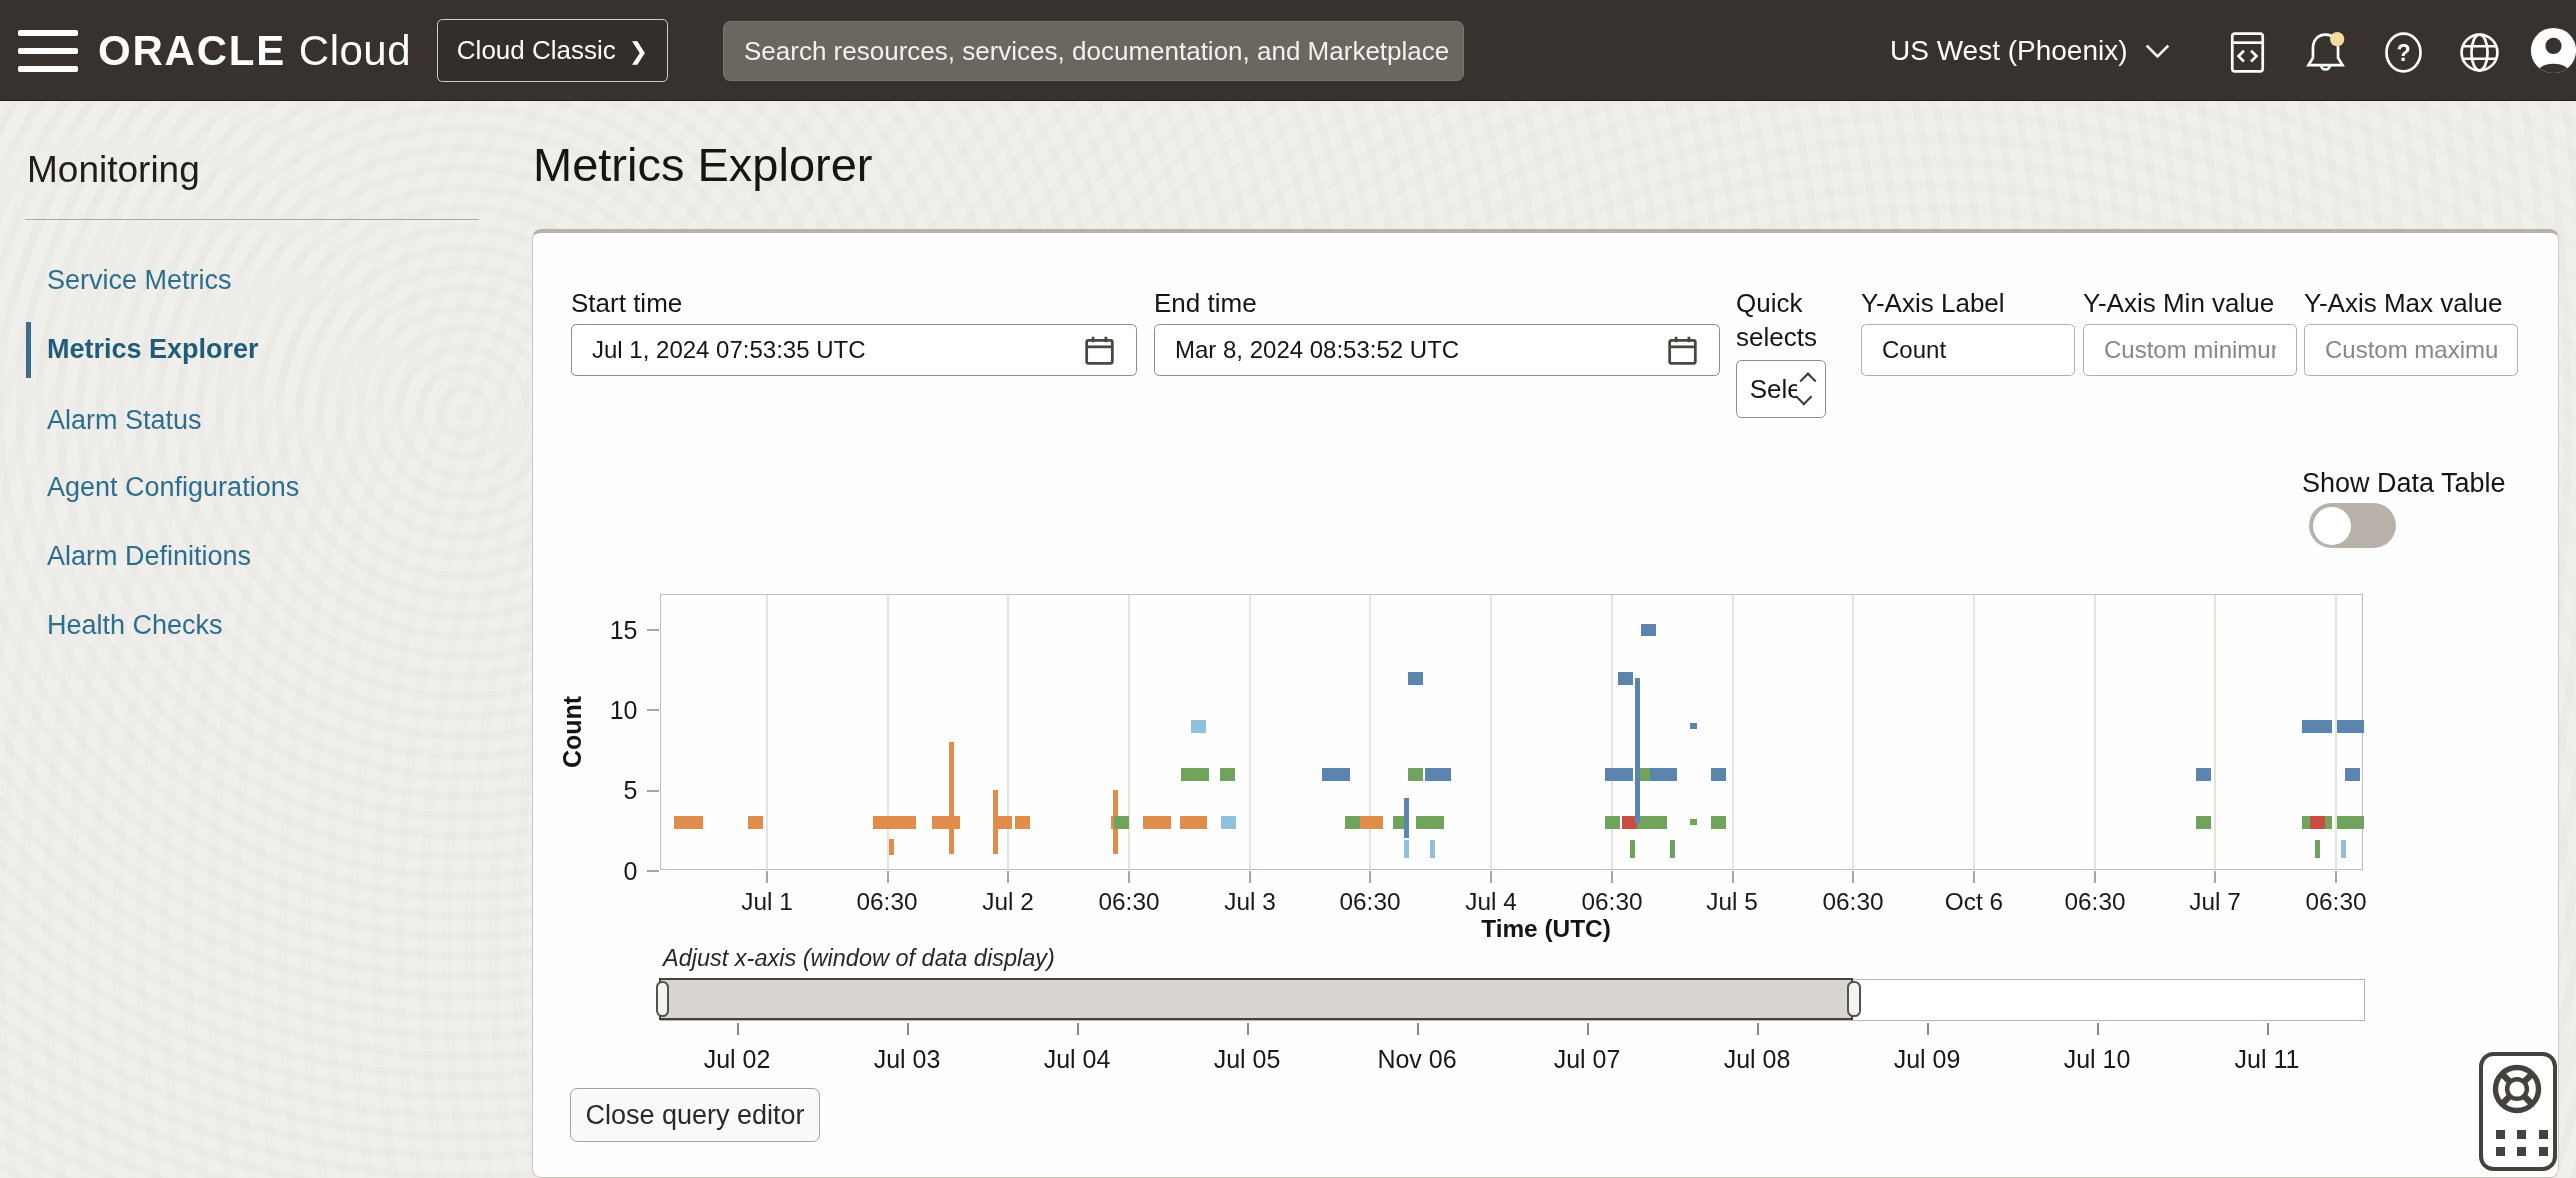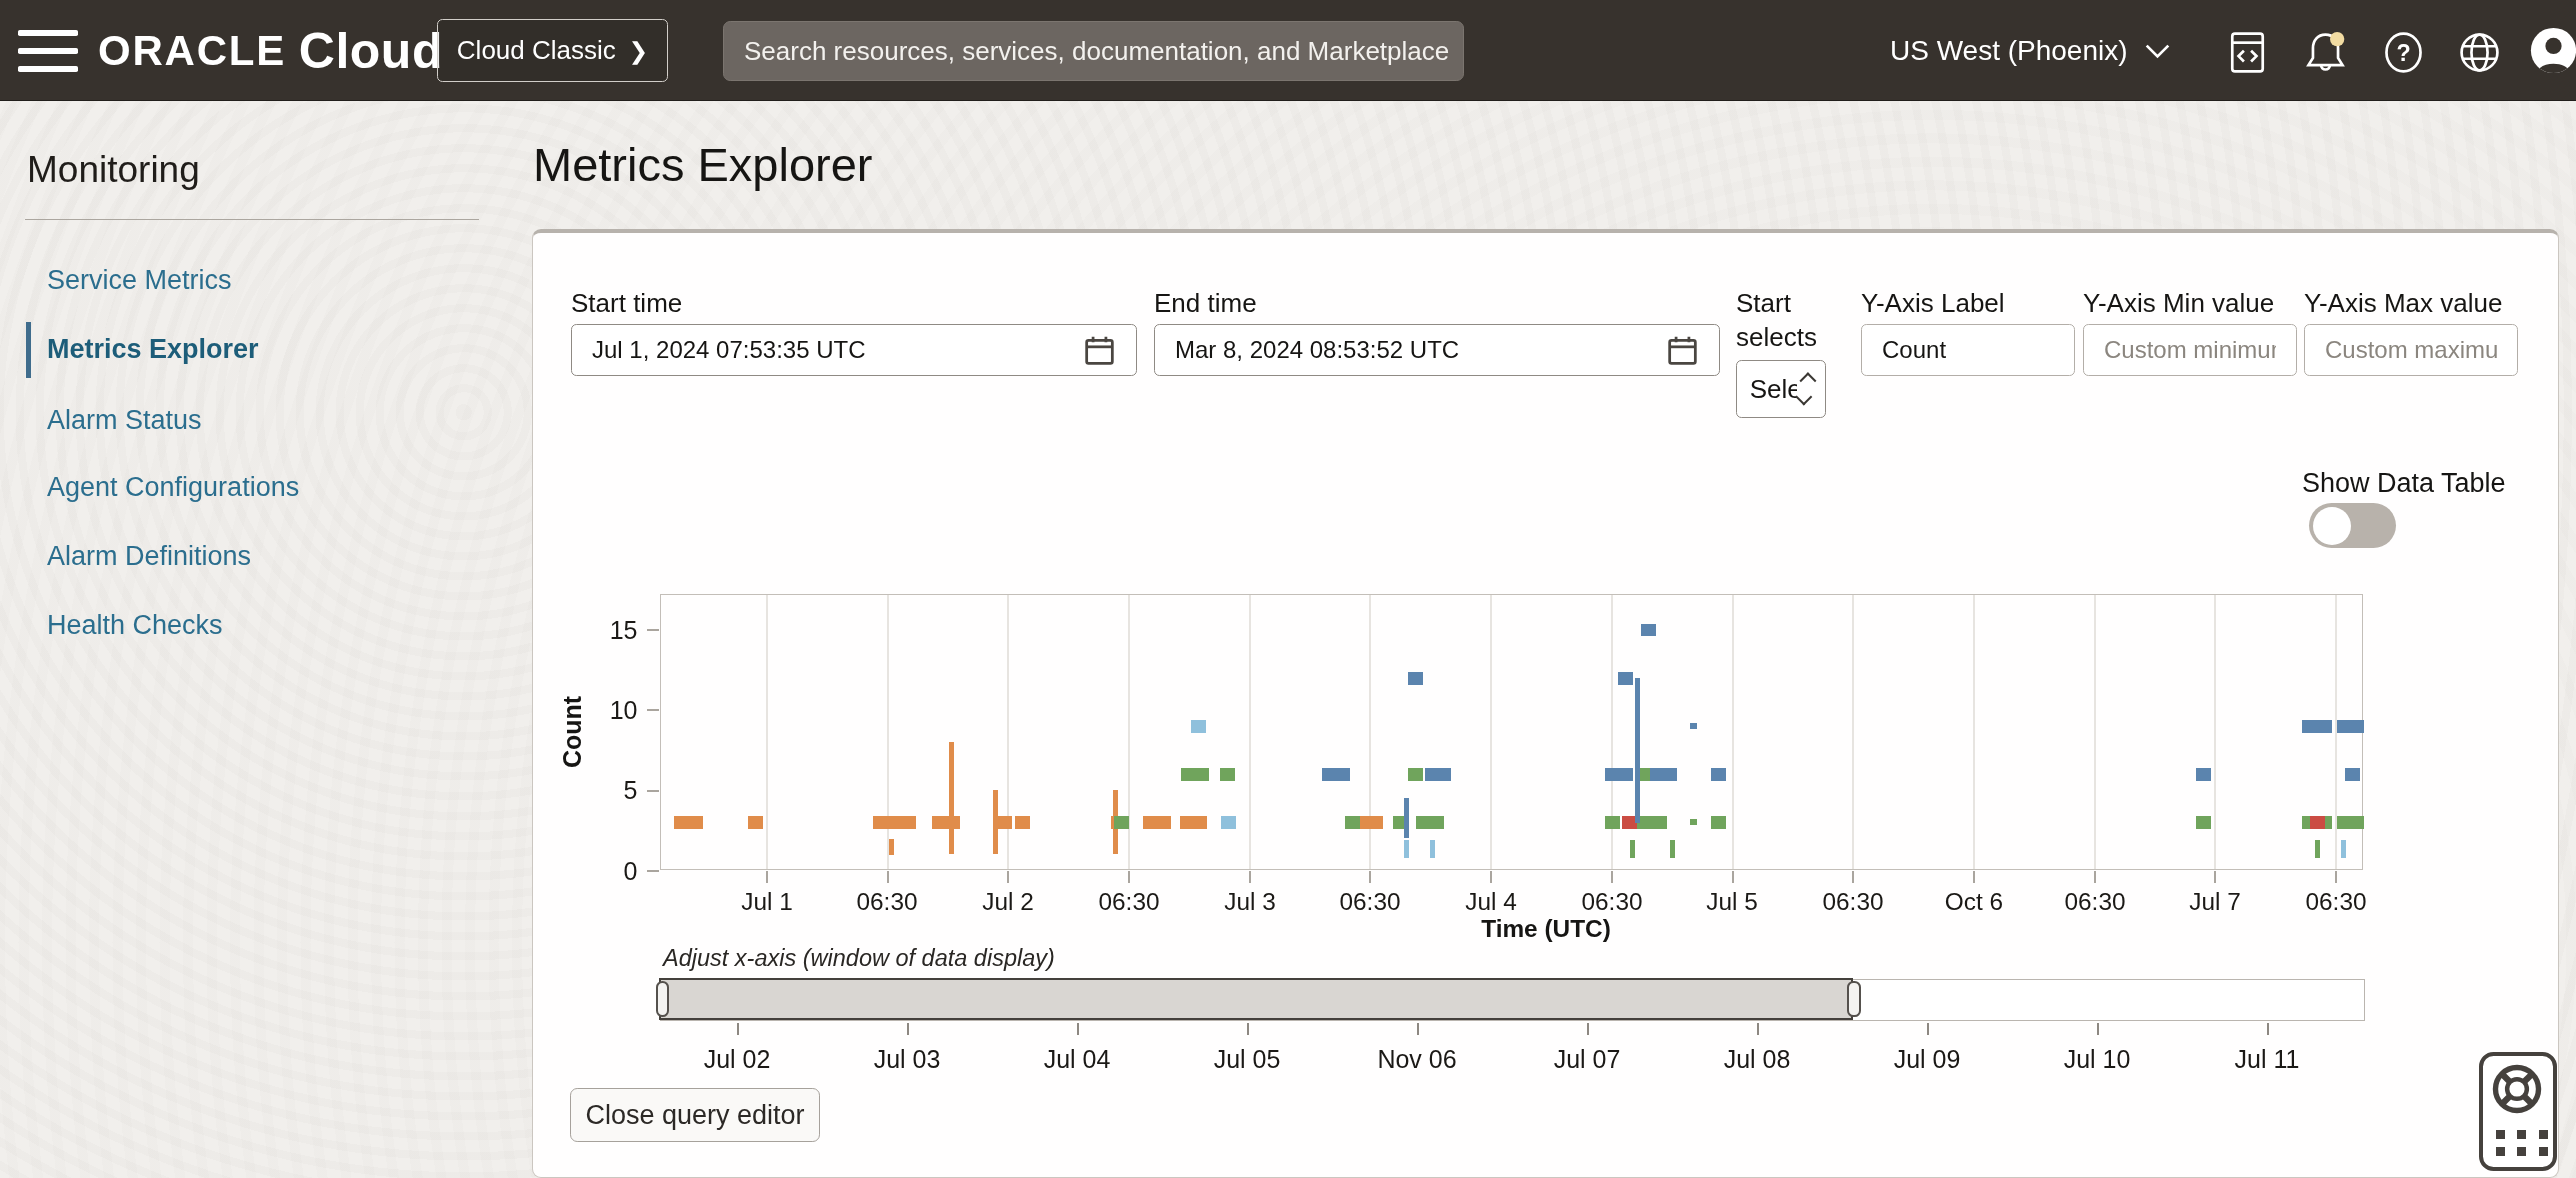--- a/index.html
+++ b/index.html
@@ -15,21 +15,21 @@
   .abs{ position:absolute; }
   .screen{ position:relative; width:2576px; height:1178px; }
 
   
   .topbar{ left:0; top:0; width:2576px; height:101px; background:#37322d; border-bottom:0.9px solid #211e1b; }
   .hamburger{ left:18px; top:30px; width:60px; height:43px; cursor:pointer; }
   .hamburger span{ position:absolute; left:0; width:60px; height:6.3px; background:#fff; border-radius:1.8px; }
   .hamburger span:nth-child(1){ top:0; } .hamburger span:nth-child(2){ top:18px; } .hamburger span:nth-child(3){ top:36px; }
   .logo{ left:98px; top:0; height:101px; display:flex; align-items:center; color:#fff; }
   .logo .primary{ font-size:42px; font-weight:700; letter-spacing:1.8px; }
-  .logo .secondary{ font-size:50px; font-weight:700; margin-left:12.7px; letter-spacing:0.5px; }
+  .logo .secondary{ font-size:42px; font-weight:400; margin-left:12.7px; letter-spacing:0.5px; }
   .cloud-classic{ left:437px; top:19px; width:231px; height:63px; border:1.8px solid #d2cec9; border-radius:5.4px;
     display:flex; align-items:center; justify-content:center; gap:12.7px; color:#fff; font-size:26px; cursor:pointer; background:rgba(0,0,0,0.08);}
   .cloud-classic .chev{ font-size:23.5px; margin-top:1.8px; }
   .searchbox{ left:723px; top:21px; width:741px; height:60px; background:#6c6661; border:0.9px solid #7b756f; border-radius:7.2px;
     display:flex; align-items:center; padding-left:20px; color:#f3f1ee; font-size:26px; cursor:text; }
   .region{ left:1890px; top:0; height:101px; display:flex; align-items:center; gap:16.3px; color:#fff; font-size:28px; cursor:pointer; }
   .tb-icon{ top:31px; width:43px; height:43px; cursor:pointer; }
   .avatar-wrap{ left:2530px; top:27px; width:47px; height:47px; cursor:pointer; }
 
   
@@ -181,21 +181,21 @@
   <div class="abs t-input" style="left:1154px; top:324px; width:566px; height:52px;">
     <span>Mar 8, 2024 08:53:52 UTC</span>
     <svg class="cal" width="33" height="33" viewBox="0 0 36 36">
       <rect x="4" y="7" width="28" height="25" rx="2" fill="none" stroke="#4a4641" stroke-width="3"></rect>
       <line x1="4" y1="14" x2="32" y2="14" stroke="#4a4641" stroke-width="3"></line>
       <line x1="11" y1="3" x2="11" y2="9" stroke="#4a4641" stroke-width="3"></line>
       <line x1="25" y1="3" x2="25" y2="9" stroke="#4a4641" stroke-width="3"></line>
     </svg>
   </div>
 
-  <div class="abs field-label" style="left:1736px; top:288px;">Start</div>
+  <div class="abs field-label" style="left:1736px; top:288px;">Quick</div>
   <div class="abs field-label" style="left:1736px; top:322px;">selects</div>
   <div class="abs qsel" style="left:1736px; top:360px; width:90px; height:58px;">
     <span class="txt">Select</span>
     <span class="spin">
         <i class="up"></i>
         <i class="dn"></i>
       </span>
   </div>
 
   <div class="abs field-label" style="left:1861px; top:288px;">Y-Axis Label</div>

